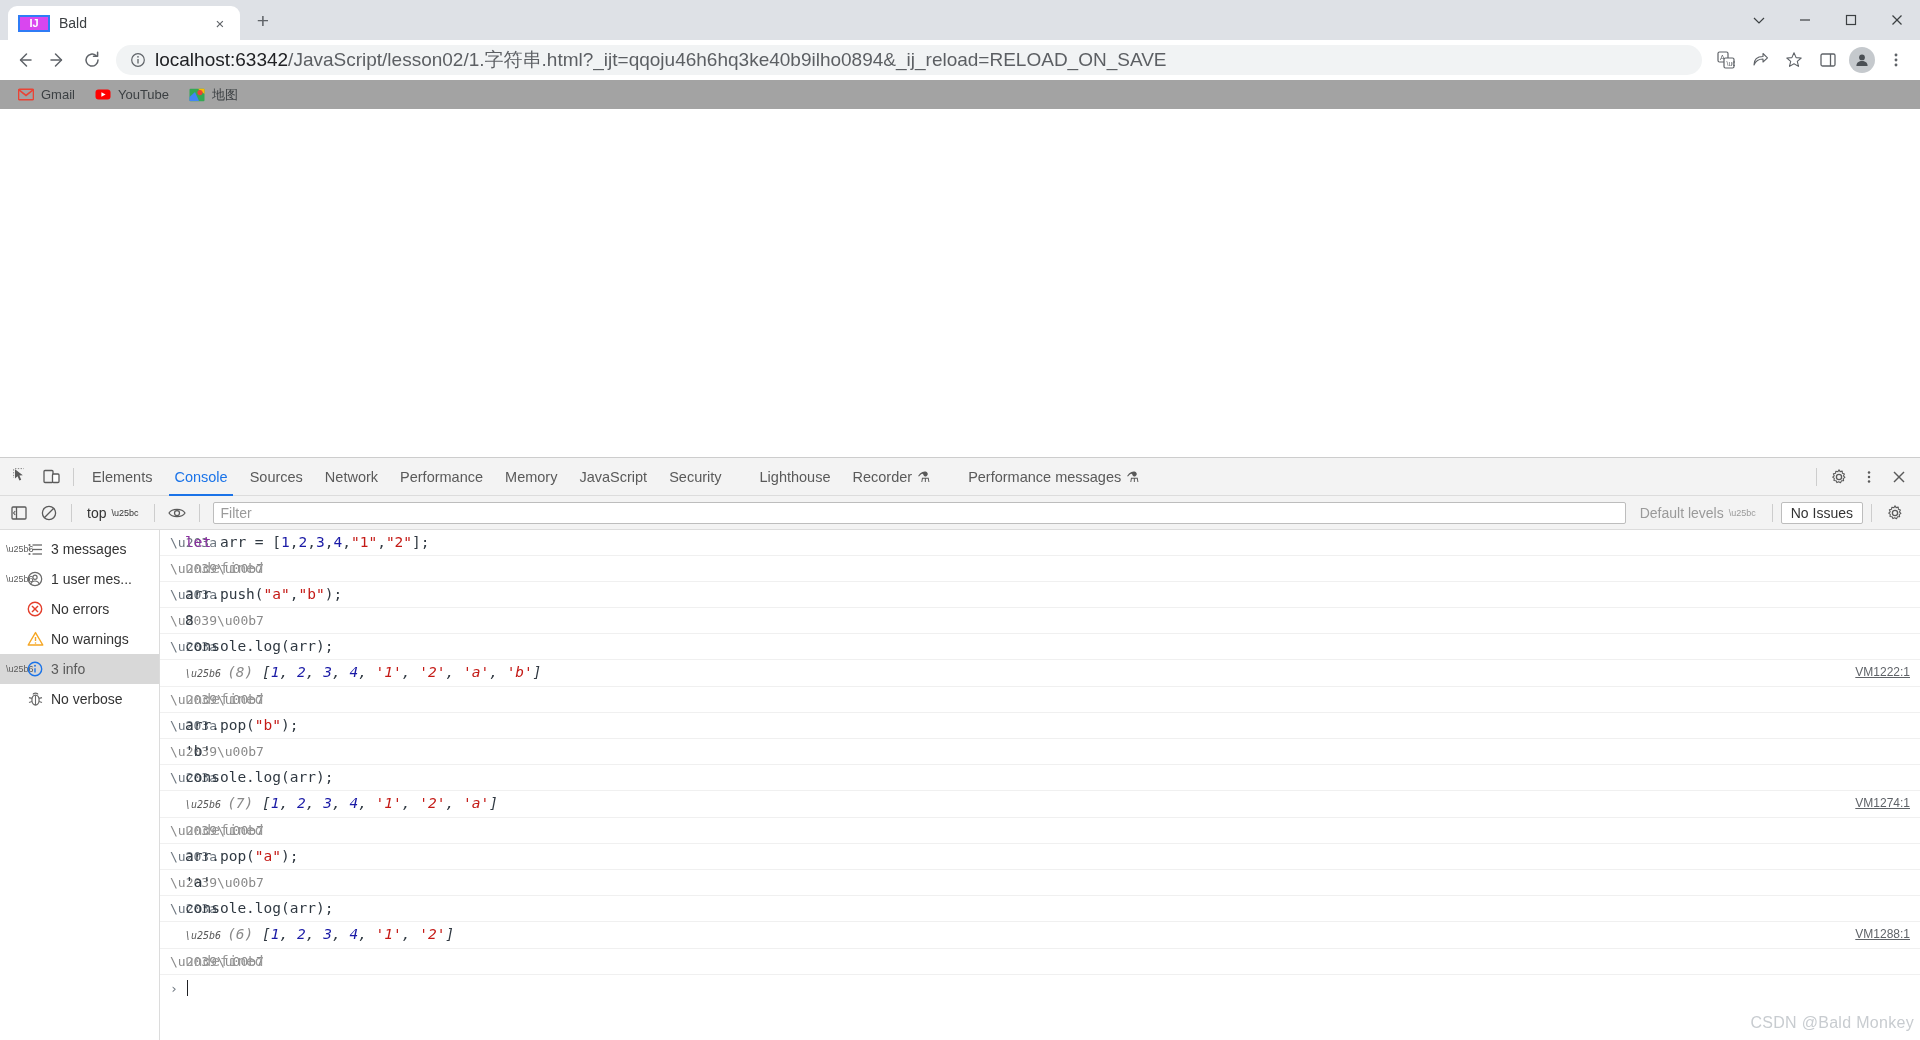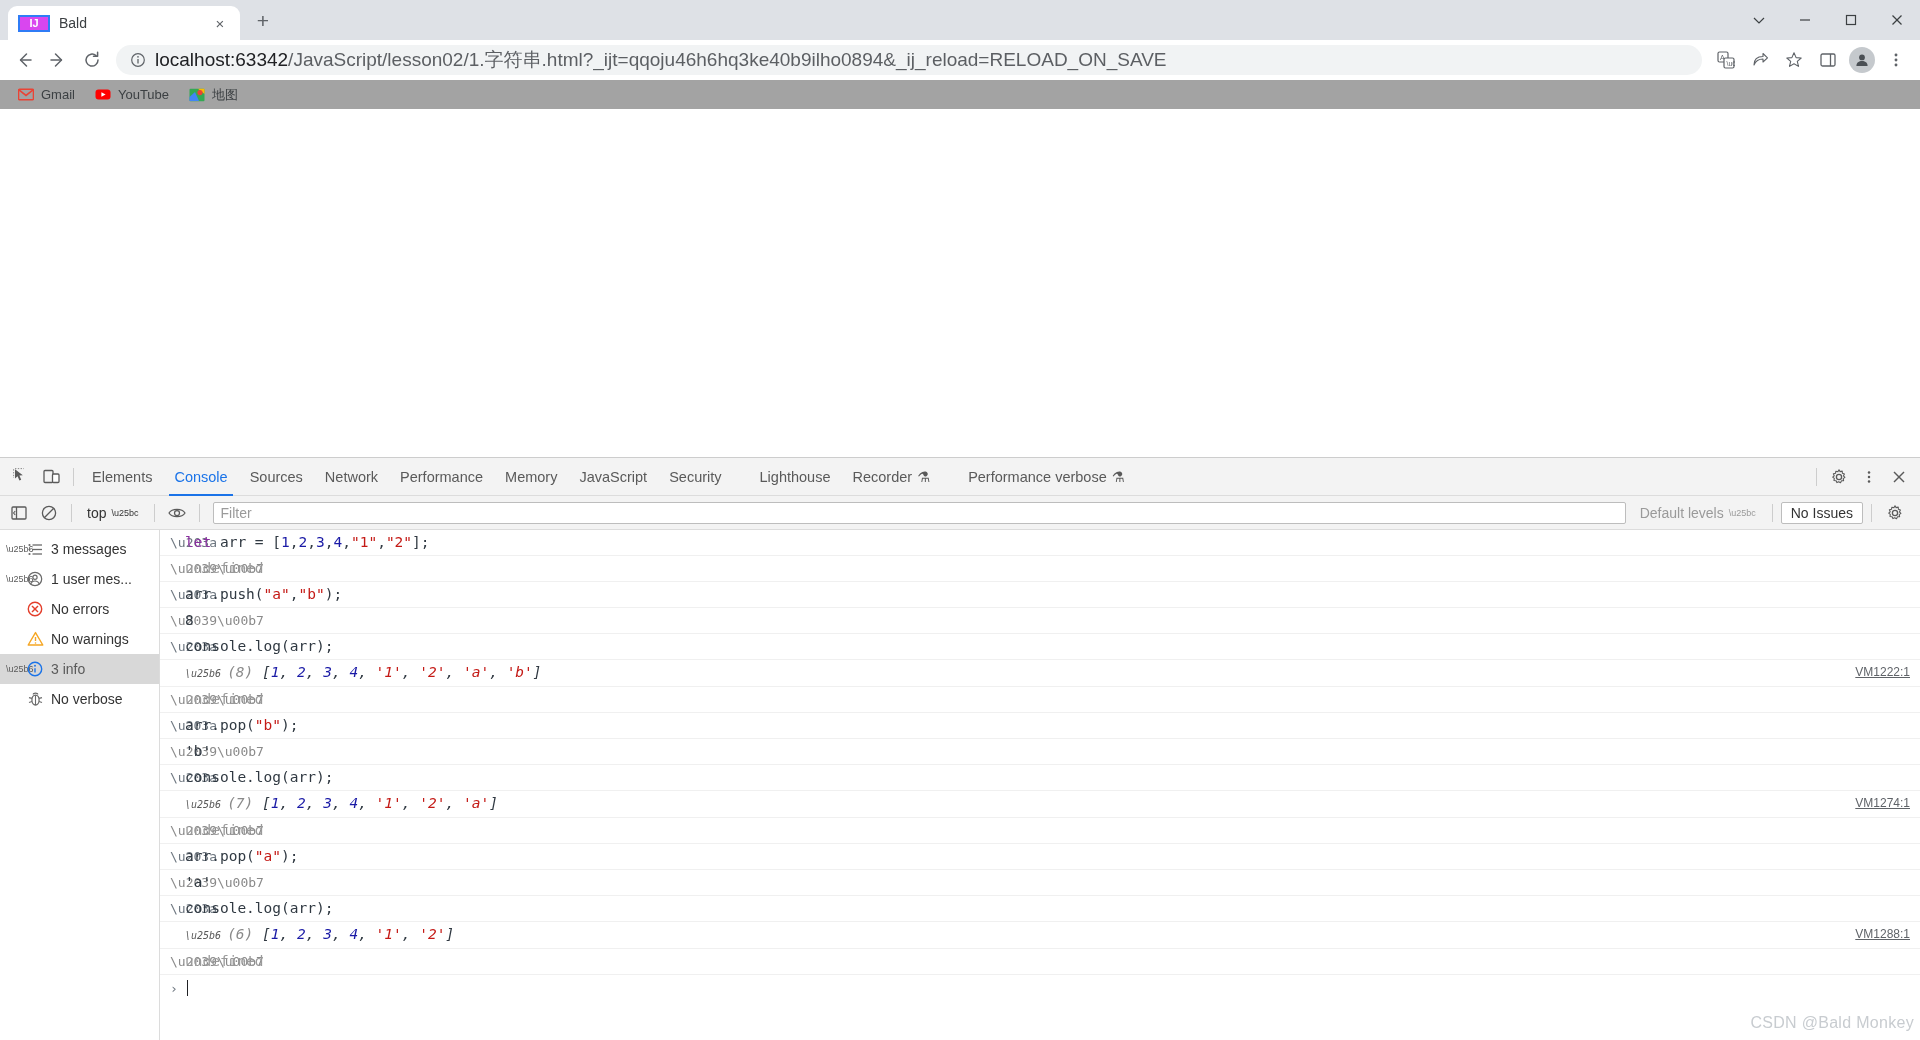--- a/index.html
+++ b/index.html
@@ -339,21 +339,21 @@
           <span>Security</span>
         </div>
       <div class="dt-tab" style="margin-left:16px">
           <span>Lighthouse</span>
         </div>
       <div class="dt-tab">
           <span>Recorder</span>
           <span>⚗</span>
         </div>
       <div class="dt-tab" style="margin-left:16px">
-          <span>Performance verbose</span>
+          <span>Performance messages</span>
           <span>⚗</span>
         </div>
 
       <div class="dt-tabbar-right">
         <div class="dt-sep"></div>
         <div class="dt-ico-btn">
           <svg width="16" height="16" viewBox="0 0 16 16">
               <circle cx="8" cy="8" r="2.6" stroke="#5a5a5a" stroke-width="1.3" fill="none"></circle>
               <path d="M8 0.8 L9.1 2.6 L11.2 2.1 L11.4 4.2 L13.4 5 L12.4 6.9 L13.9 8.4 L12.2 9.6 L12.6 11.7 L10.5 11.8 L9.5 13.7 L7.7 12.7 L5.9 13.6 L5.1 11.7 L3 11.5 L3.3 9.4 L1.7 8.1 L3.2 6.8 L2.4 4.8 L4.5 4.3 L4.9 2.2 L6.9 2.8 Z" stroke="#5a5a5a" stroke-width="1.1" fill="none" stroke-linejoin="round"></path>
             </svg>

